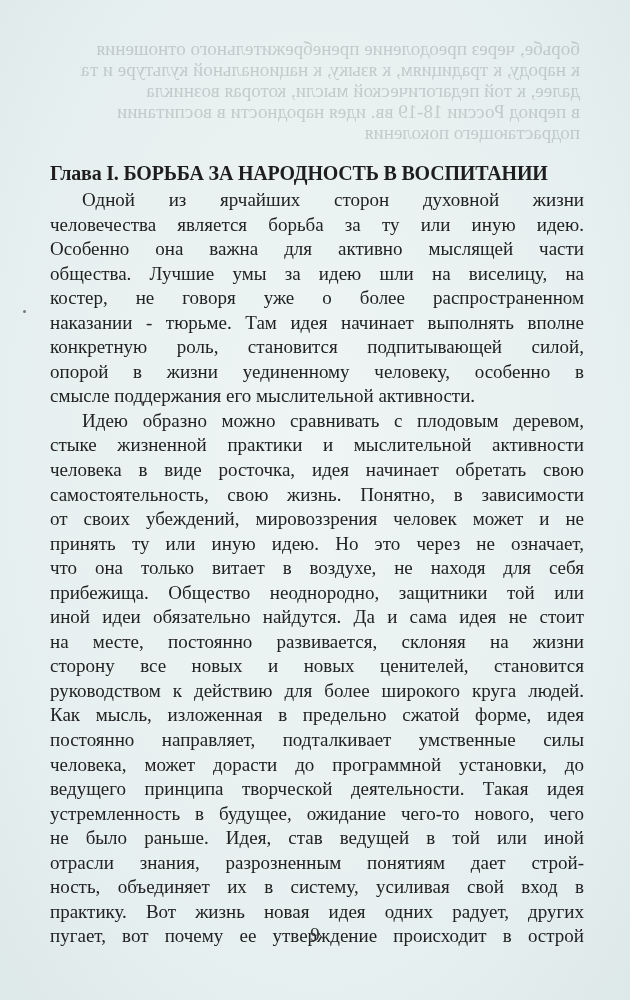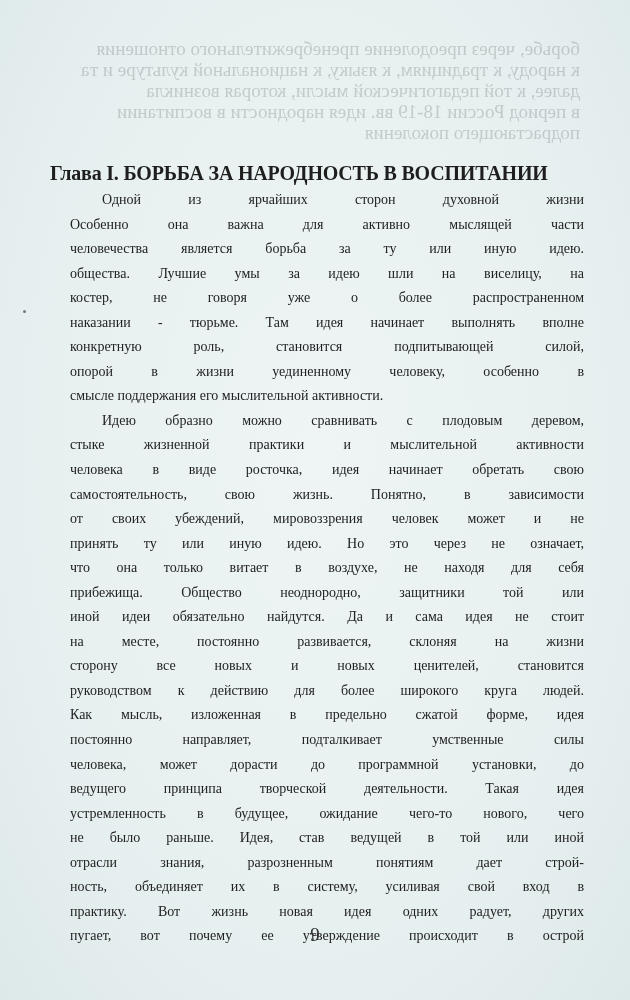--- a/index.html
+++ b/index.html
@@ -26,24 +26,23 @@
     .heading {
       position: absolute; left: 50px; top: 162px; width: 535px;
       font-weight: bold; font-size: 20px; text-align: left;
       color: #1e1e1e; letter-spacing: -0.2px;
       white-space: nowrap;
     }
     .body-text {
       position: absolute; left: 50px; top: 188px; width: 534px;
     }
     .line {
-      display: block; font-size: 14px; line-height: 24.55px; height: 24.55px;
+      display: block; font-size: 19px; line-height: 24.55px; height: 24.55px;
       text-align: justify; text-align-last: justify; white-space: nowrap;
       color: #222;
-      margin-left: 20px;
     }
     .line.last { text-align-last: left; }
     .line.indent { text-indent: 32px; }
     .page-number {
       position: absolute; left: 0; width: 630px; top: 924px;
       text-align: center; font-size: 19px; color: #333;
     }
     .speck {
       position: absolute; left: 23px; top: 310px; width: 3px; height: 3px;
       border-radius: 50%; background: #777;
@@ -62,22 +61,22 @@
     <span class="bleed-line">подрастающего поколения</span>
   </div>
 
   <div class="speck"></div>
 
   <h1 class="heading" style="margin:0;">Глава I. БОРЬБА ЗА НАРОДНОСТЬ В ВОСПИТАНИИ</h1>
 
   <div class="body-text">
     <div>
       <span class="line indent">Одной из ярчайших сторон духовной жизни</span>
+      <span class="line">человечества является борьба за ту или иную идею.</span>
       <span class="line">Особенно она важна для активно мыслящей части</span>
-      <span class="line">человечества является борьба за ту или иную идею.</span>
       <span class="line">общества. Лучшие умы за идею шли на виселицу, на</span>
       <span class="line">костер, не говоря уже о более распространенном</span>
       <span class="line">наказании - тюрьме. Там идея начинает выполнять вполне</span>
       <span class="line">конкретную роль, становится подпитывающей силой,</span>
       <span class="line">опорой в жизни уединенному человеку, особенно в</span>
       <span class="line last">смысле поддержания его мыслительной активности.</span>
     </div>
     <div>
       <span class="line indent">Идею образно можно сравнивать с плодовым деревом,</span>
       <span class="line">стыке жизненной практики и мыслительной активности</span>

